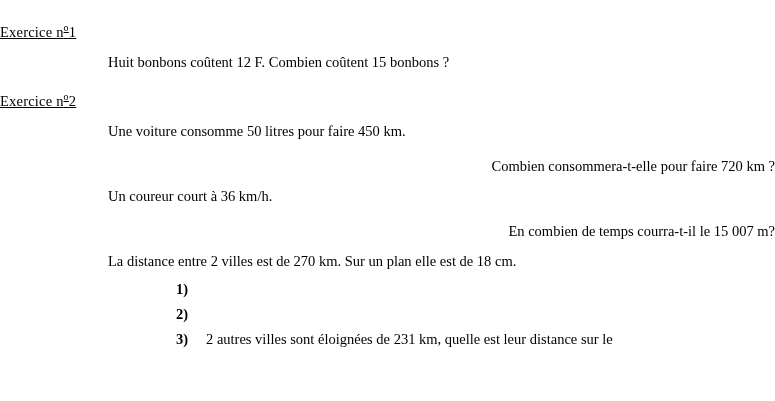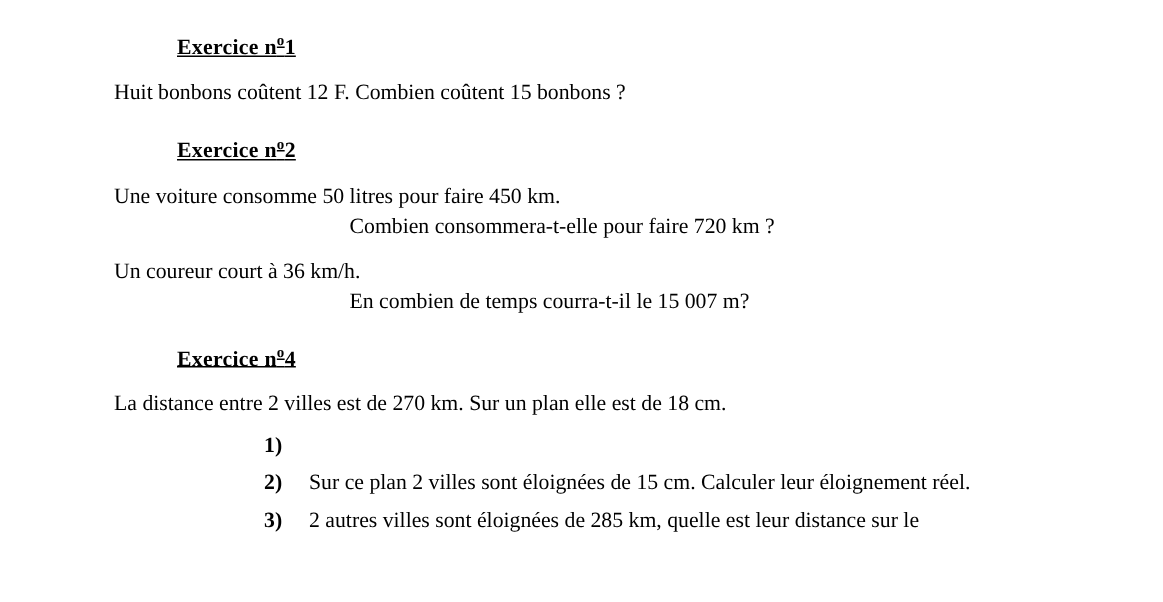--- a/index.html
+++ b/index.html
@@ -18,34 +18,33 @@
     position: relative;
     width: 775px;
     height: 401px;
     padding: 0;
     box-sizing: border-box;
   }
   .exercise-block {
     margin: 0;
   }
   .ex-title {
-    font-weight: bold;
+    font-weight: normal;
     font-size: 14.5px;
     text-decoration: underline;
-    margin-left: 118px;
     letter-spacing: 0.2px;
   }
   .ex-title .sup {
     font-size: 10px;
     vertical-align: super;
     text-decoration: underline;
   }
   .body-line {
     font-size: 14.5px;
-    margin-left: 76px;
+    margin-left: 108px;
   }
   .body-line.indent2 {
     margin-left: 233px;
   }
   .numbered {
     margin-left: 176px;
     font-size: 14.5px;
   }
   .num-row {
     display: flex;
@@ -61,21 +60,21 @@
     max-width: 486px;
     text-align: justify;
   }
   .num-text.wrap2 {
     max-width: 486px;
   }
   
   .sp-title-1 { margin-top: 22px; }
   .sp-after-title { margin-top: 13px; }
   .sp-before-title { margin-top: 20px; }
-  .sp-line { margin-top: 3px; }
+  .sp-line { margin-top: 18px; text-align: right; }
   .sp-list-first { margin-top: 11px; }
   .sp-list { margin-top: 8px; }
 </style>
 </head>
 <body>
 
 <div class="page">
 
   <div class="exercise-block">
     <div class="ex-title sp-title-1"><span>Exercice n</span><span class="sup">o</span><span>1</span></div>
@@ -87,32 +86,30 @@
     <div class="body-line sp-after-title">Une voiture consomme 50 litres pour faire 450 km.</div>
     <div class="body-line indent2 sp-line">Combien consommera-t-elle pour faire 720 km ?</div>
   </div>
 
   <div class="exercise-block">
     <div class="body-line sp-after-title">Un coureur court à 36 km/h.</div>
     <div class="body-line indent2 sp-line">En combien de temps courra-t-il le 15 007 m?</div>
   </div>
 
   <div class="exercise-block">
-    <div class="ex-title sp-before-title"><span>Exercice n</span><span class="sup">o</span><span>4</span></div>
     <div class="body-line sp-after-title">La distance entre 2 villes est de 270 km. Sur un plan elle est de 18 cm.</div>
 
     <div class="numbered">
       <div class="num-row sp-list-first">
         <span class="num-label">1)</span>
       </div>
       <div class="num-row sp-list">
         <span class="num-label">2)</span>
-        <span class="num-text">Sur ce plan 2 villes sont éloignées de 15 cm. Calculer leur éloignement réel.</span>
       </div>
       <div class="num-row sp-list">
         <span class="num-label">3)</span>
-        <span class="num-text wrap2">2 autres villes sont éloignées de 285 km, quelle est leur distance sur le</span>
+        <span class="num-text wrap2">2 autres villes sont éloignées de 231 km, quelle est leur distance sur le</span>
       </div>
 
     </div>
   </div>
 
 </div>
 
 </body></html>

